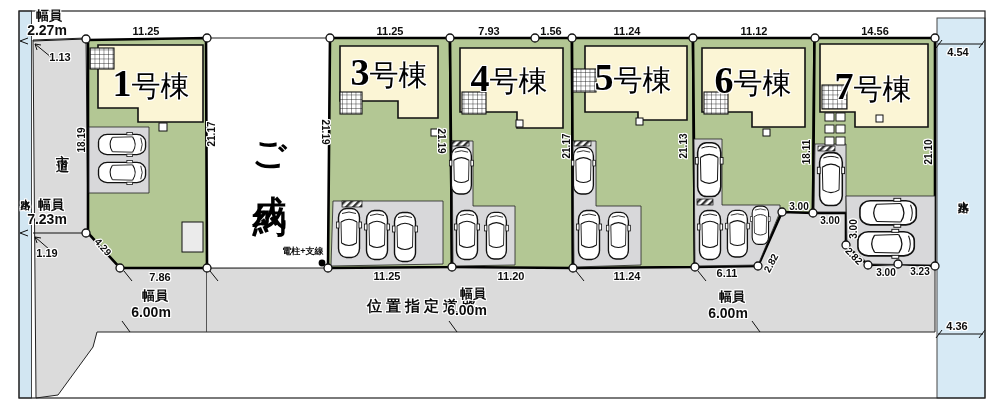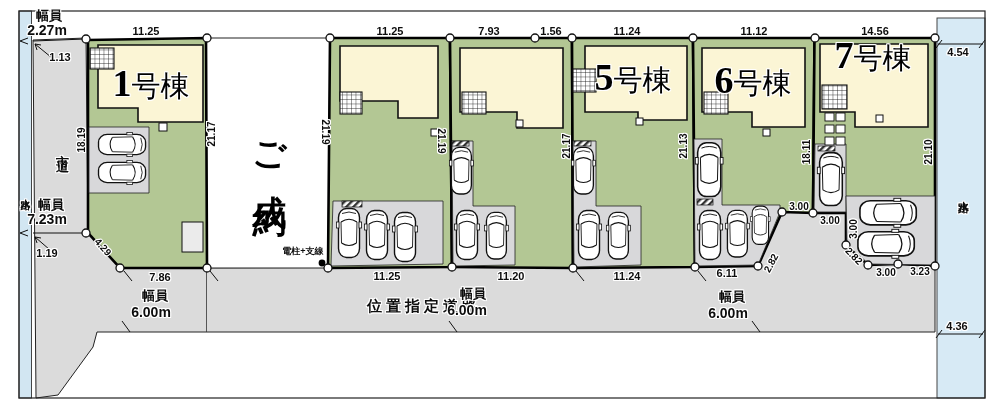--- a/index.html
+++ b/index.html
@@ -234,40 +234,42 @@
 <div class="lbl s10 rotm90" style="left:81px;top:140px">18.19</div>
 <div class="lbl s10 rotm90" style="left:211px;top:134px">21.17</div>
 <div class="lbl house-name" style="left:151px;top:84px"><span class="hnum">1</span><span class="hsuf">号棟</span></div>
 
 <div class="lbl vert gosei" style="left:269px;top:153px">ご成約</div>
 <div class="lbl s10 rot90" style="left:325px;top:132px">21.19</div>
 
 <div class="lbl" style="left:390px;top:31px">11.25</div>
 <div class="lbl" style="left:387px;top:276px">11.25</div>
 <div class="lbl s10 rot90" style="left:441px;top:141px">21.19</div>
+<div class="lbl house-name" style="left:389px;top:73px"><span class="hnum">3</span><span class="hsuf">号棟</span></div>
 
 <div class="lbl" style="left:489px;top:31px">7.93</div>
 <div class="lbl" style="left:551px;top:31px">1.56</div>
 <div class="lbl" style="left:511px;top:276px">11.20</div>
 <div class="lbl s10 rotm90" style="left:566px;top:146px">21.17</div>
+<div class="lbl house-name" style="left:509px;top:79px"><span class="hnum">4</span><span class="hsuf">号棟</span></div>
 
 <div class="lbl" style="left:627px;top:31px">11.24</div>
 <div class="lbl" style="left:627px;top:276px">11.24</div>
 <div class="lbl s10 rotm90" style="left:683px;top:146px">21.13</div>
 <div class="lbl house-name" style="left:633px;top:78px"><span class="hnum">5</span><span class="hsuf">号棟</span></div>
 
 <div class="lbl" style="left:754px;top:31px">11.12</div>
 <div class="lbl" style="left:727px;top:273px">6.11</div>
 <div class="lbl s10 rotm62" style="left:771px;top:263px">2.82</div>
 <div class="lbl s10" style="left:799px;top:206px">3.00</div>
 <div class="lbl s10 rotm90" style="left:806px;top:152px">18.11</div>
 <div class="lbl house-name" style="left:753px;top:81px"><span class="hnum">6</span><span class="hsuf">号棟</span></div>
 
 <div class="lbl" style="left:875px;top:31px">14.56</div>
 <div class="lbl s10" style="left:830px;top:220px">3.00</div>
 <div class="lbl s10 rotm90" style="left:853px;top:229px">3.00</div>
 <div class="lbl s10 rot45" style="left:854px;top:256px">2.82</div>
 <div class="lbl s10" style="left:886px;top:272px">3.00</div>
 <div class="lbl s10" style="left:920px;top:271px">3.23</div>
 <div class="lbl s10 rotm90" style="left:928px;top:152px">21.10</div>
-<div class="lbl house-name" style="left:873px;top:56px"><span class="hnum">7</span><span class="hsuf">号棟</span></div>
+<div class="lbl house-name" style="left:873px;top:87px"><span class="hnum">7</span><span class="hsuf">号棟</span></div>
 
 </div>
 
 </body></html>

